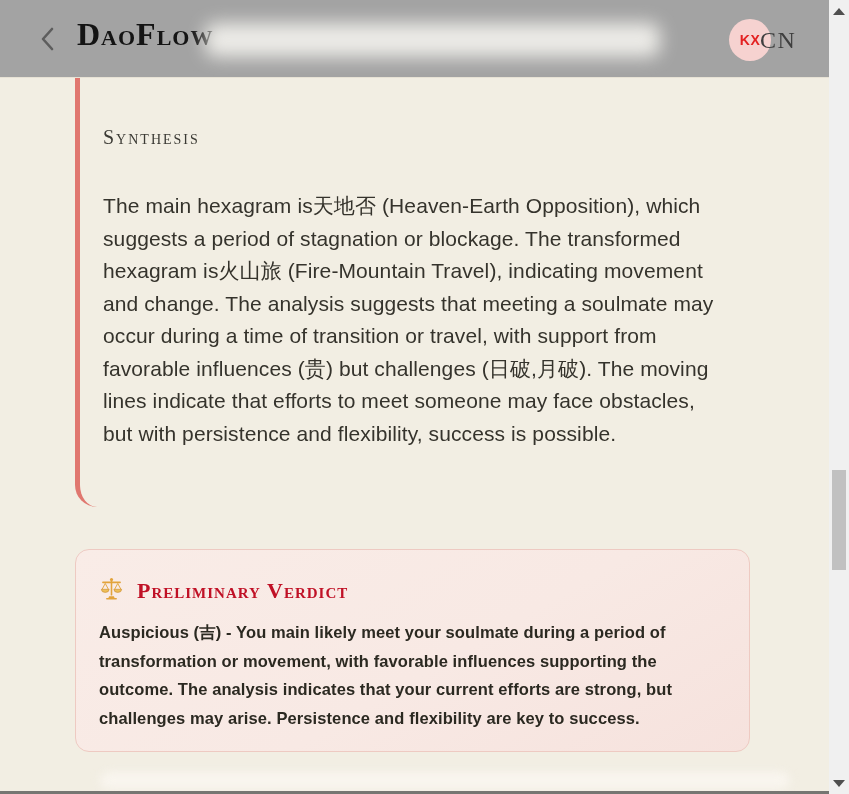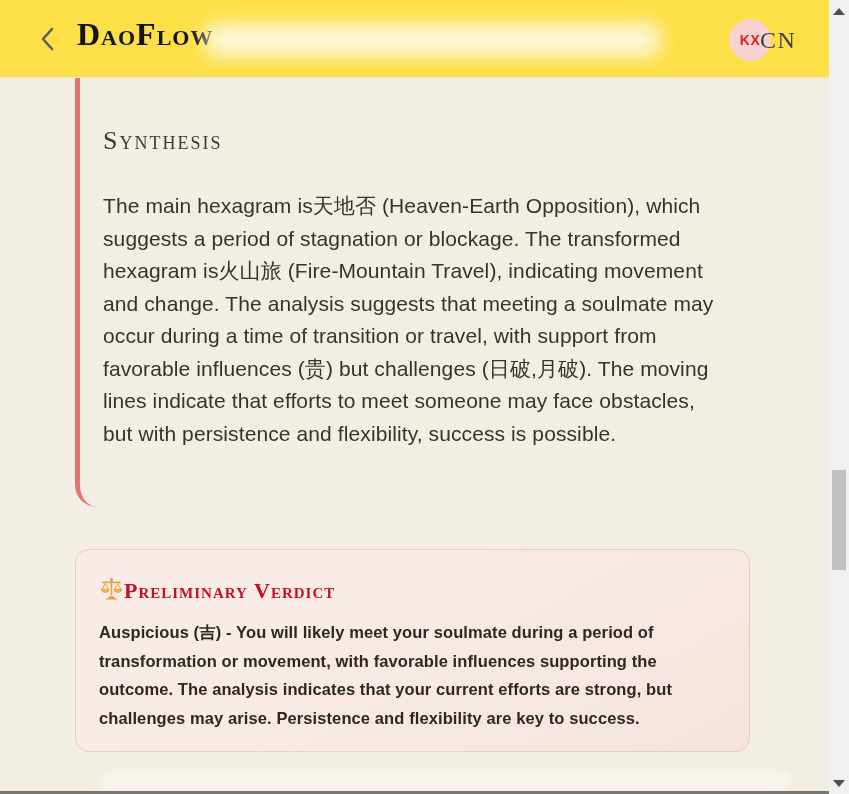--- a/index.html
+++ b/index.html
@@ -8,21 +8,21 @@
     position:relative;
     background:#f2eee3;
     font-family:"Liberation Sans", sans-serif;
     overflow:hidden;
     color:#35332c;
   }
 
   
   .header {
     position:absolute; left:0; top:0; width:830px; height:78px;
-    background:#fde047;
+    background:#a3a3a3;
     border-bottom:1px solid #e7e2d5;
     z-index:5;
   }
   .back-btn {
     position:absolute; left:34px; top:25px; width:26px; height:30px;
     background:none; border:none; cursor:pointer;
     display:flex; align-items:center; justify-content:center;
   }
   .logo {
     position:absolute; left:77px; top:16px;
@@ -61,41 +61,41 @@
   .synthesis-card {
     position:absolute; left:75px; top:78px; width:675px; height:429px;
     border-left:5px solid #e0776f;
     border-bottom-left-radius:22px;
   }
   .synthesis-title {
     position:absolute; left:23px; top:48px;
     font-family:"Liberation Serif", serif;
     font-variant:small-caps;
     font-weight:normal;
-    font-size:26px;
+    font-size:20px;
     letter-spacing:2px;
     color:#3b3a34;
   }
   .synthesis-body {
     position:absolute; left:23px; top:112px; width:614px;
     font-size:21px; line-height:32.5px;
     letter-spacing:0.1px;
     color:#35332c;
   }
 
   
   .verdict-card {
     position:absolute; left:75px; top:549px; width:675px; height:203px;
     background:linear-gradient(150deg, #f9ece7 0%, #f8e9e4 55%, #f6e2dd 100%);
     border:1px solid #eecac2;
     border-radius:14px;
   }
   .verdict-head {
     position:absolute; left:23px; top:26px;
-    display:flex; align-items:center; 
+    display:flex; align-items:center; gap:13px;
   }
   .verdict-title {
     font-family:"Liberation Serif", serif;
     font-variant:small-caps;
     font-weight:bold;
     font-size:22px;
     letter-spacing:1px;
     color:#c01126;
   }
   .verdict-body {
@@ -179,21 +179,21 @@
         <path d="M16 19 L8 34 M16 19 L24 34" stroke="#e2a33b" stroke-width="2.4" fill="none"></path>
         <path d="M6 34 A10 8 0 0 0 26 34 Z" fill="#eebf57" stroke="#c9882a" stroke-width="1.5"></path>
         <path d="M48 19 L40 34 M48 19 L56 34" stroke="#e2a33b" stroke-width="2.4" fill="none"></path>
         <path d="M38 34 A10 8 0 0 0 58 34 Z" fill="#eebf57" stroke="#c9882a" stroke-width="1.5"></path>
         <path d="M26 52 L38 52 L40 56 L24 56 Z" fill="#e2a33b"></path>
         <rect x="18" y="56" width="28" height="4" rx="2" fill="#e2a33b"></rect>
       </svg>
     </span>
     <span class="verdict-title">Preliminary Verdict</span>
   </div>
-  <p class="verdict-body">Auspicious (吉) - You will likely meet your soulmate during a period of transformation or movement, with favorable influences supporting the outcome. The analysis indicates that your current efforts are strong, but challenges may arise. Persistence and flexibility are key to success.</p>
+  <p class="verdict-body">Auspicious (吉) - You main likely meet your soulmate during a period of transformation or movement, with favorable influences supporting the outcome. The analysis indicates that your current efforts are strong, but challenges may arise. Persistence and flexibility are key to success.</p>
 </section>
 
 <div class="footer-blur"></div>
 <div class="window-bottom-edge"></div>
 
 <div class="scrollbar">
   <div class="sb-arrow sb-arrow-up">
     <div class="tri-up"></div>
   </div>
   <div class="sb-thumb"></div>

